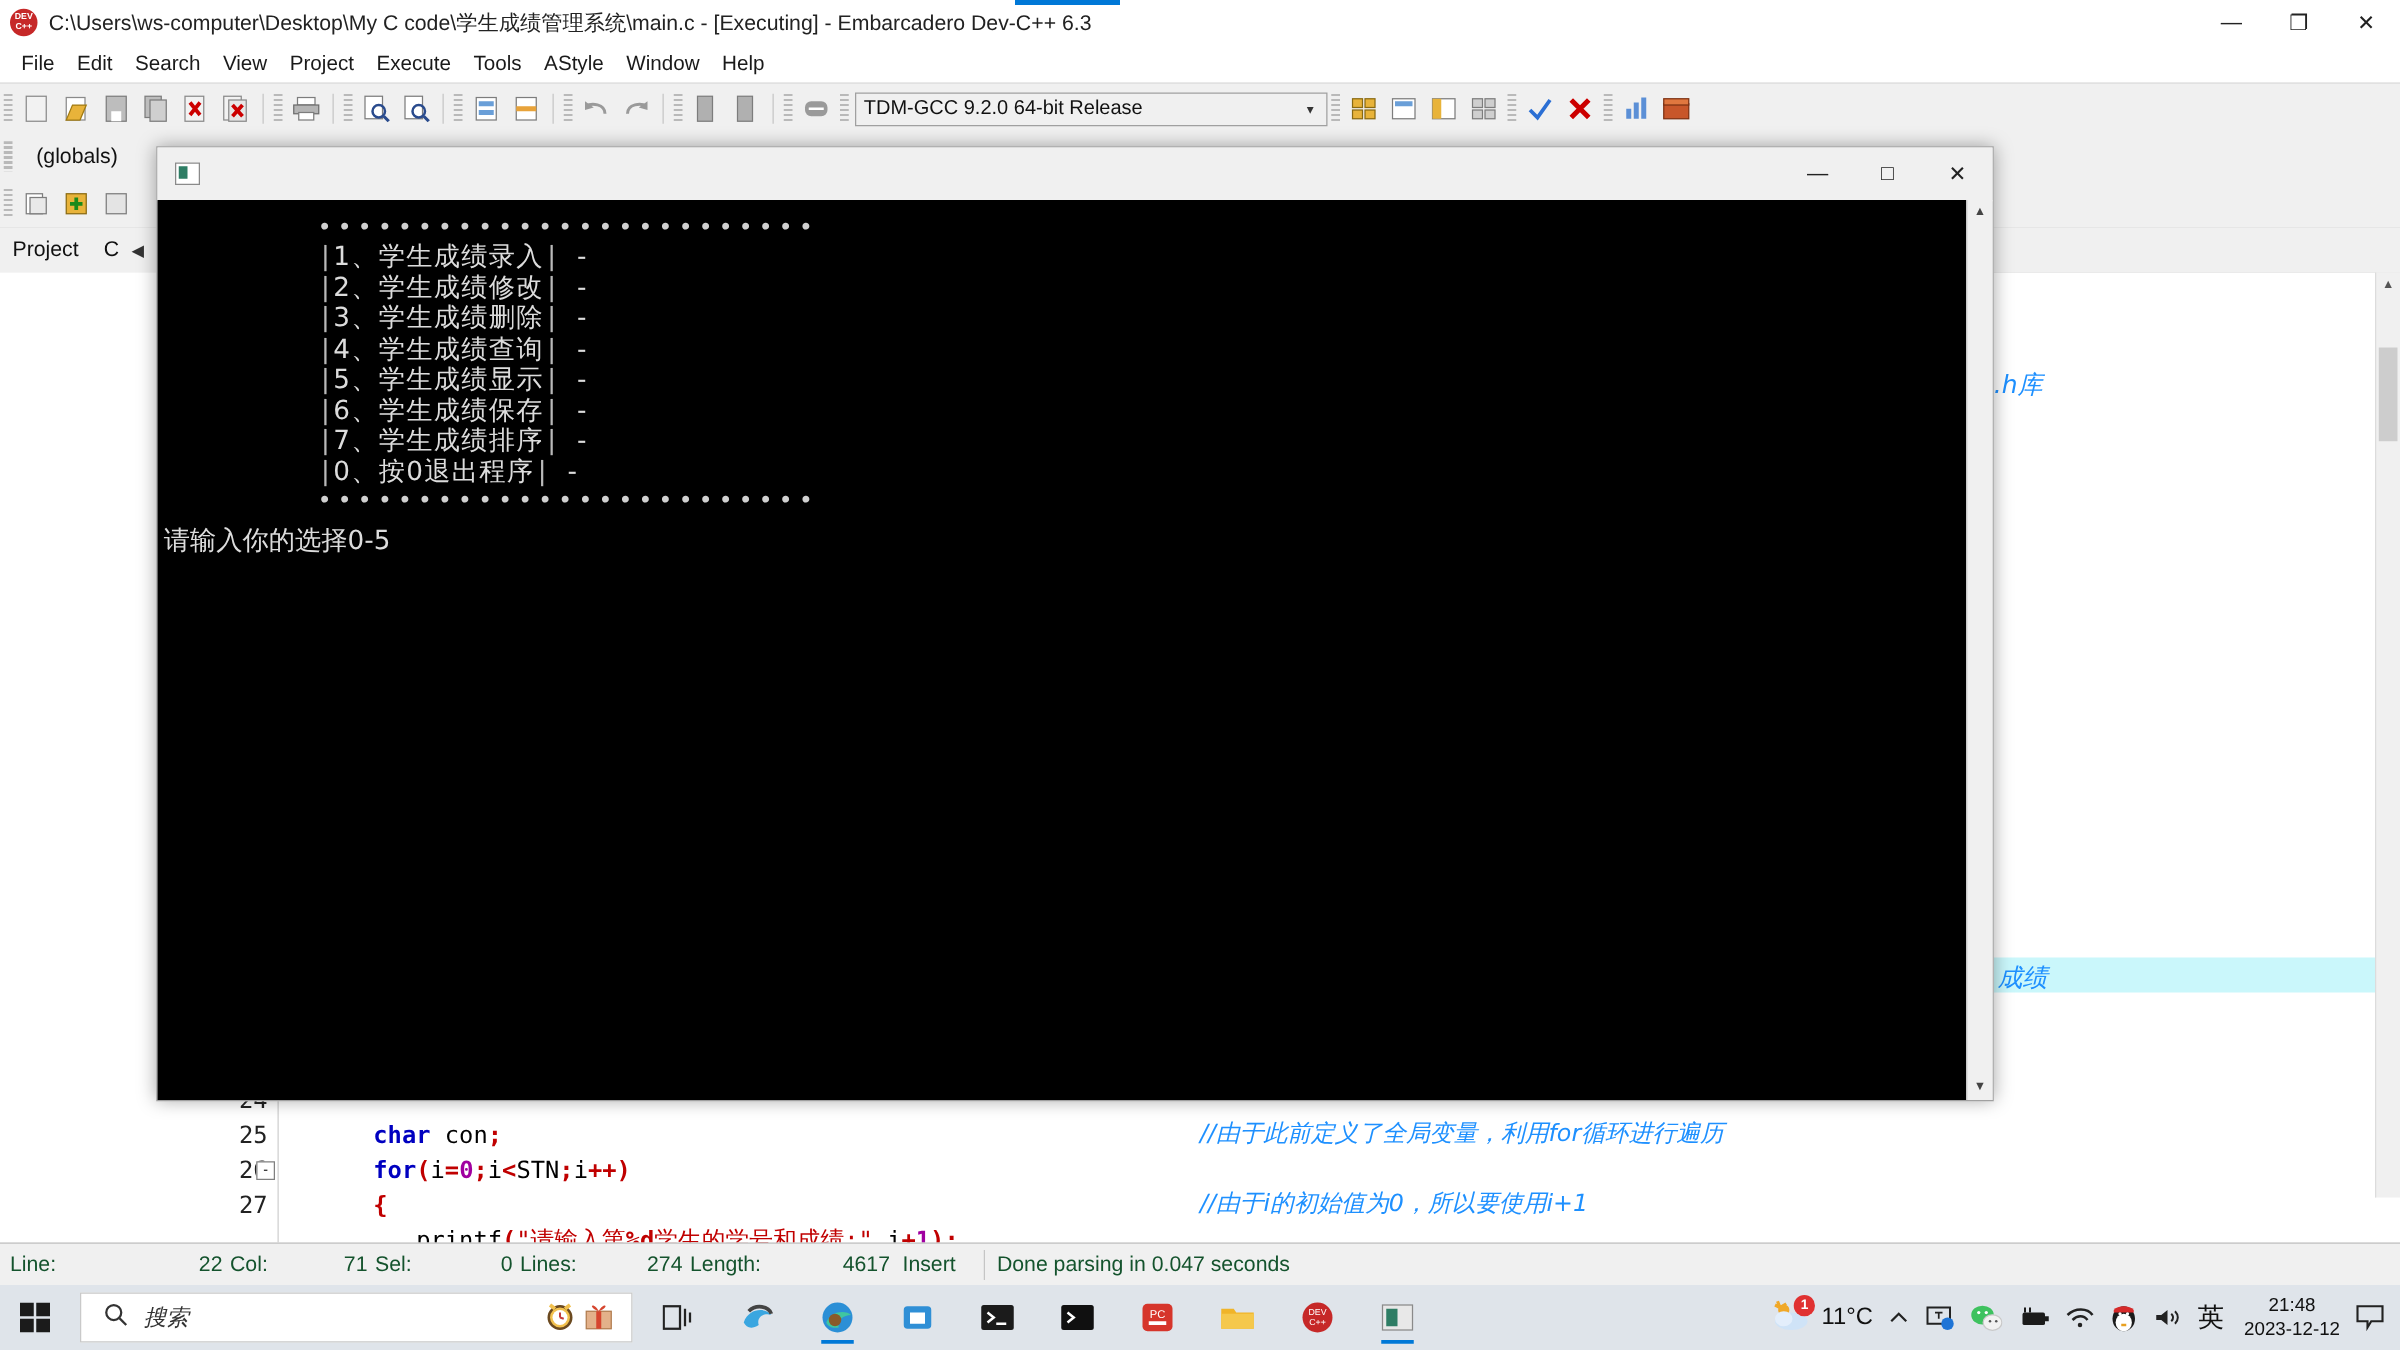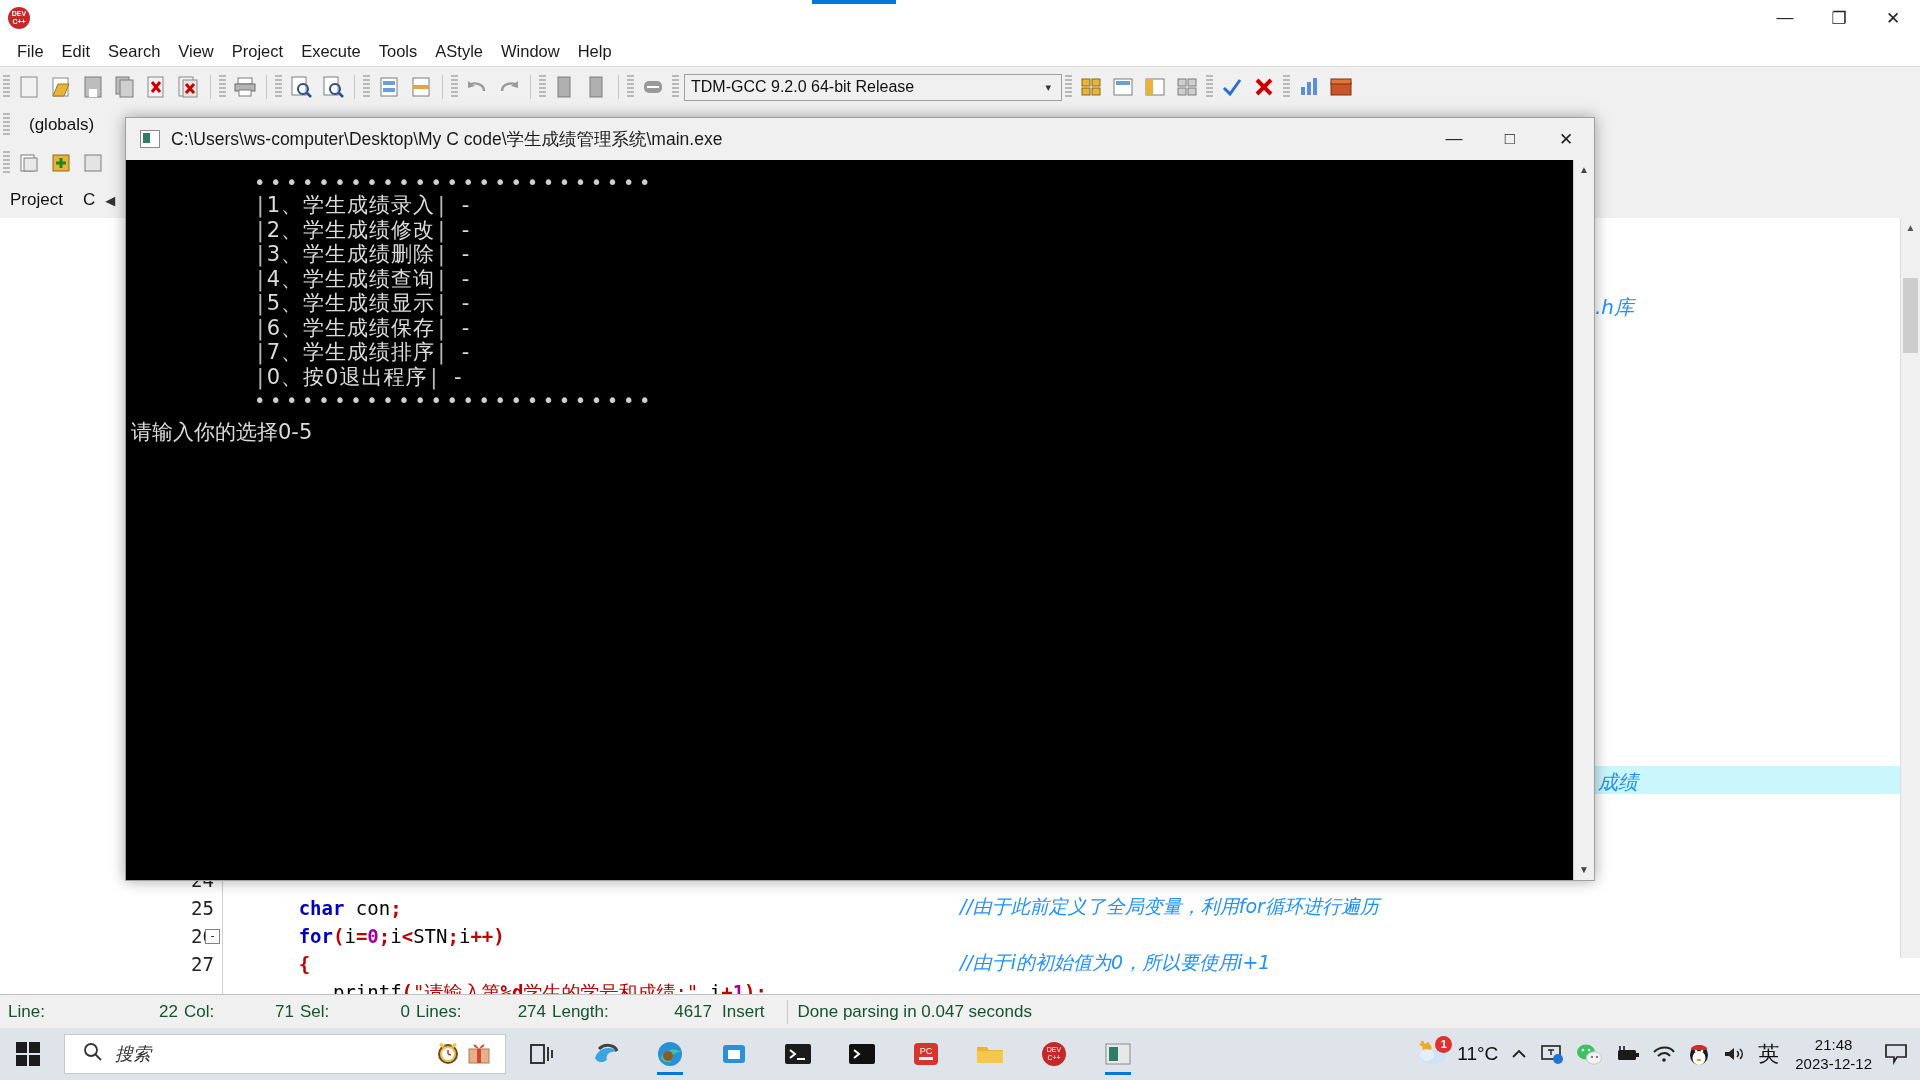--- a/index.html
+++ b/index.html
@@ -203,20 +203,21 @@
   .ime { font-size:21px; color:#111; }
 </style>
 </head>
 <body>
 
 <div id="root">
 
   <div class="ide-titlebar">
     <div class="accent-line"></div>
     <div class="ide-logo">DEV<br>C++</div>
+    <div class="ide-title">C:\Users\ws-computer\Desktop\My C code\学生成绩管理系统\main.c - [Executing] - Embarcadero Dev-C++ 6.3</div>
     <div class="win-btns">
       <div class="win-btn">—</div>
       <div class="win-btn">❐</div>
       <div class="win-btn close">✕</div>
     </div>
   </div>
 
   <div class="menubar">
     <div class="menu-item">File</div>
     <div class="menu-item">Edit</div>
@@ -486,21 +487,20 @@
     <div class="st-cell" style="width:90px; padding-left:6px">Length:</div>
     <div class="st-cell" style="width:70px; justify-content:flex-end">4617</div>
     <div class="st-cell" style="padding-left:10px">Insert</div>
     <div class="st-sep" style="margin-left:22px"></div>
     <div class="st-cell">Done parsing in 0.047 seconds</div>
   </div>
 
   <div class="console-win">
     <div class="console-title">
       <div class="cterm-icon"></div>
-      <div class="console-title-text">C:\Users\ws-computer\Desktop\My C code\学生成绩管理系统\main.exe</div>
       <div class="console-btns">
         <div class="cbtn">—</div>
         <div class="cbtn">□</div>
         <div class="cbtn close">✕</div>
       </div>
     </div>
 
     <div class="console-body">
       <div class="cmenu-wrap">
         <div class="cdots">•••••••••••••••••••••••••</div>

